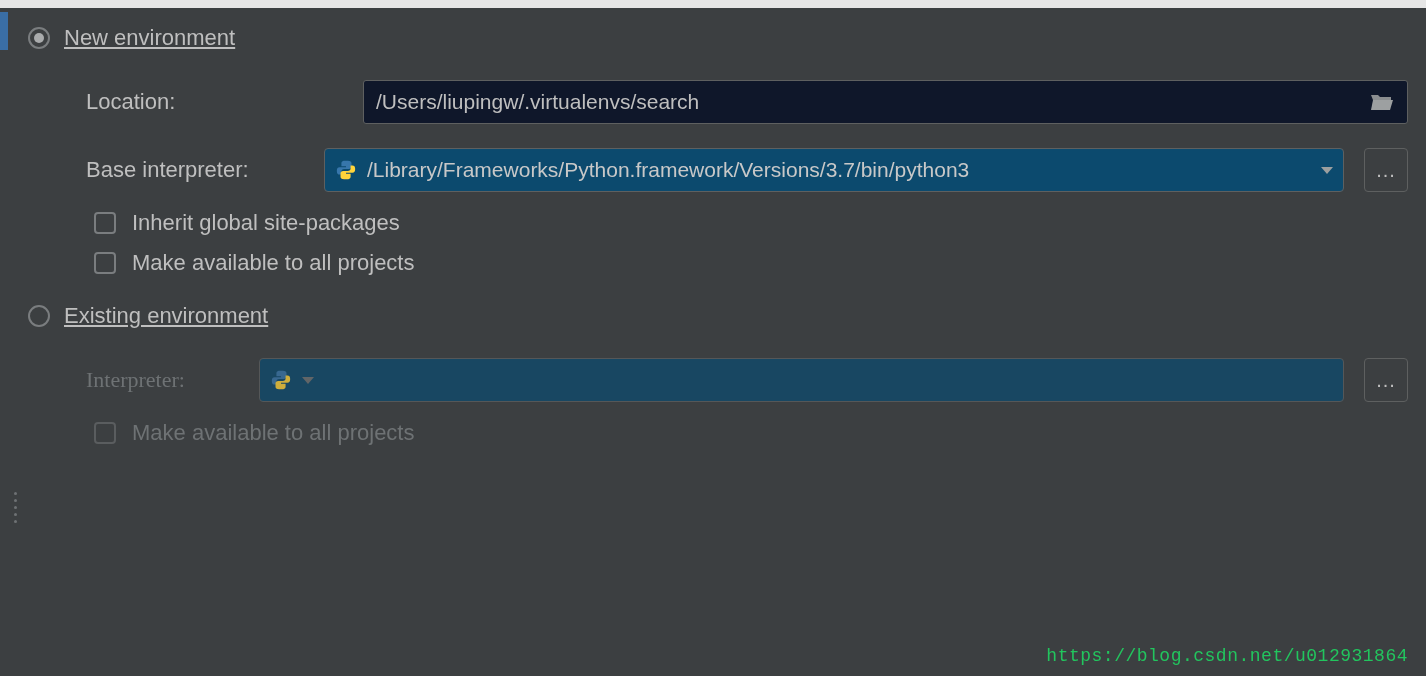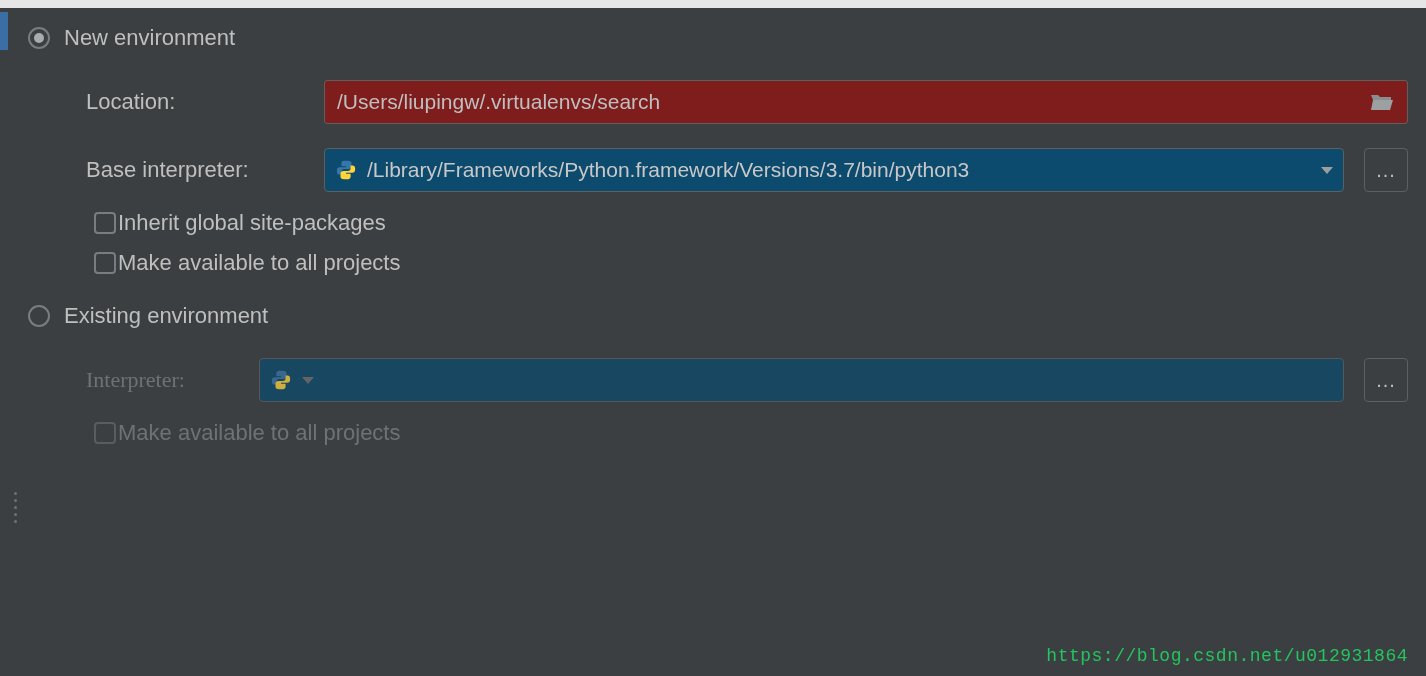--- a/index.html
+++ b/index.html
@@ -47,46 +47,48 @@
   }
   .radio.selected::after {
     content: "";
     width: 10px; height: 10px;
     background: #a9abac;
     border-radius: 50%;
   }
   .radio-label {
     color: #bfbfbf;
     font-size: 22px;
+    text-decoration: underline;
   }
   .field-row {
     display: flex;
     align-items: center;
     margin-top: 24px;
     margin-left: 58px;
     gap: 8px;
   }
   .field-label {
     width: 230px;
     color: #bfbfbf;
     font-size: 22px;
   }
   .field-label.disabled { color: #6e7274; font-family: Liberation Serif, serif; }
   .text-input {
     flex: 1;
     height: 44px;
-    background: #7f1d1d;
+    background: #0f172a;
     border: 1px solid #5e6060;
     border-radius: 3px;
     color: #bfbfbf;
     font-size: 21px;
     padding: 0 12px;
     display: flex;
     align-items: center;
     justify-content: space-between;
+    margin-left: 39px;
   }
   .text-input .val { flex: 1; white-space: nowrap; overflow: hidden; }
   .combo {
     flex: 1;
     height: 44px;
     background: #0c4a6e;
     border: 1px solid #5e6060;
     border-radius: 4px;
     color: #bfbfbf;
     font-size: 21px;
@@ -122,21 +124,21 @@
     justify-content: center;
     color: #bfbfbf;
     font-size: 20px;
     letter-spacing: 1px;
     cursor: pointer;
     flex-shrink: 0;
   }
   .check-row {
     display: flex;
     align-items: center;
-    gap: 2px;
+    gap: 16px;
     margin-left: 66px;
     margin-top: 18px;
   }
   .check-row.tight { margin-top: 14px; }
   .checkbox {
     width: 22px; height: 22px;
     border: 2px solid #7a7d7f;
     border-radius: 4px;
     cursor: pointer;
     flex-shrink: 0;

